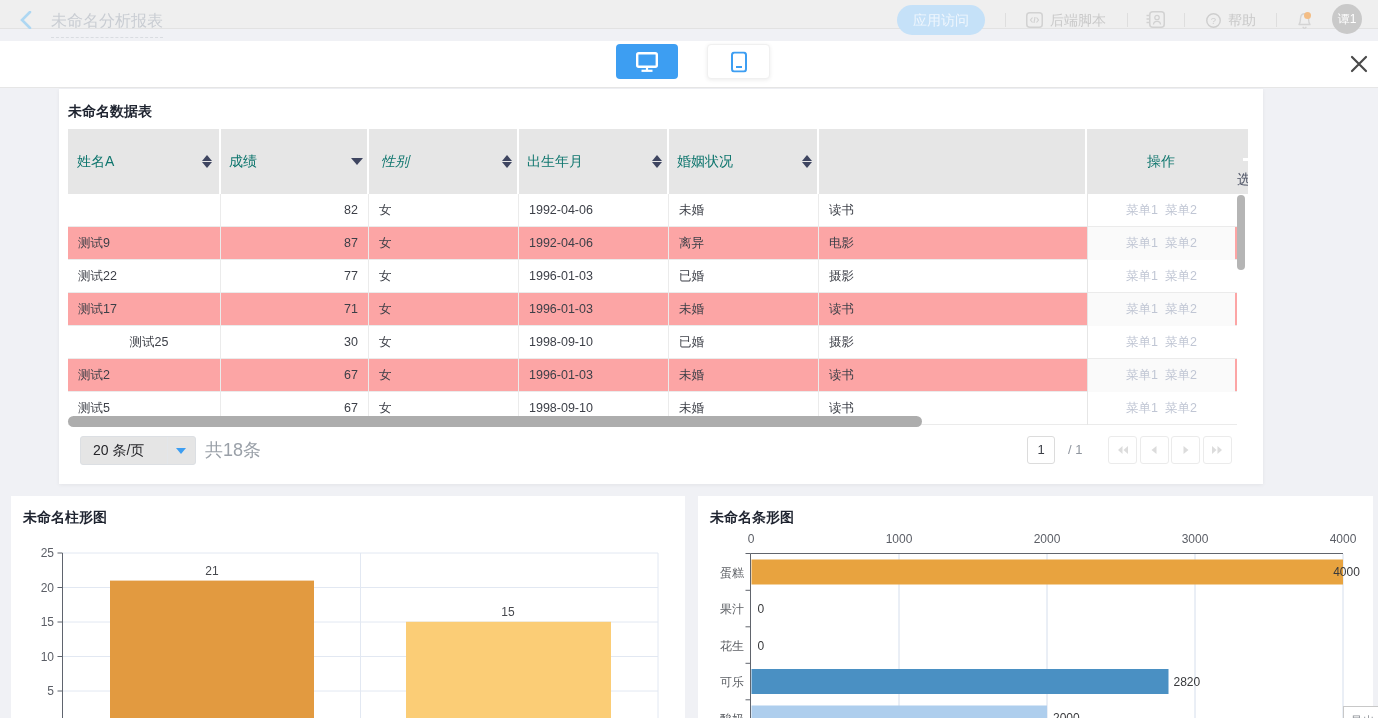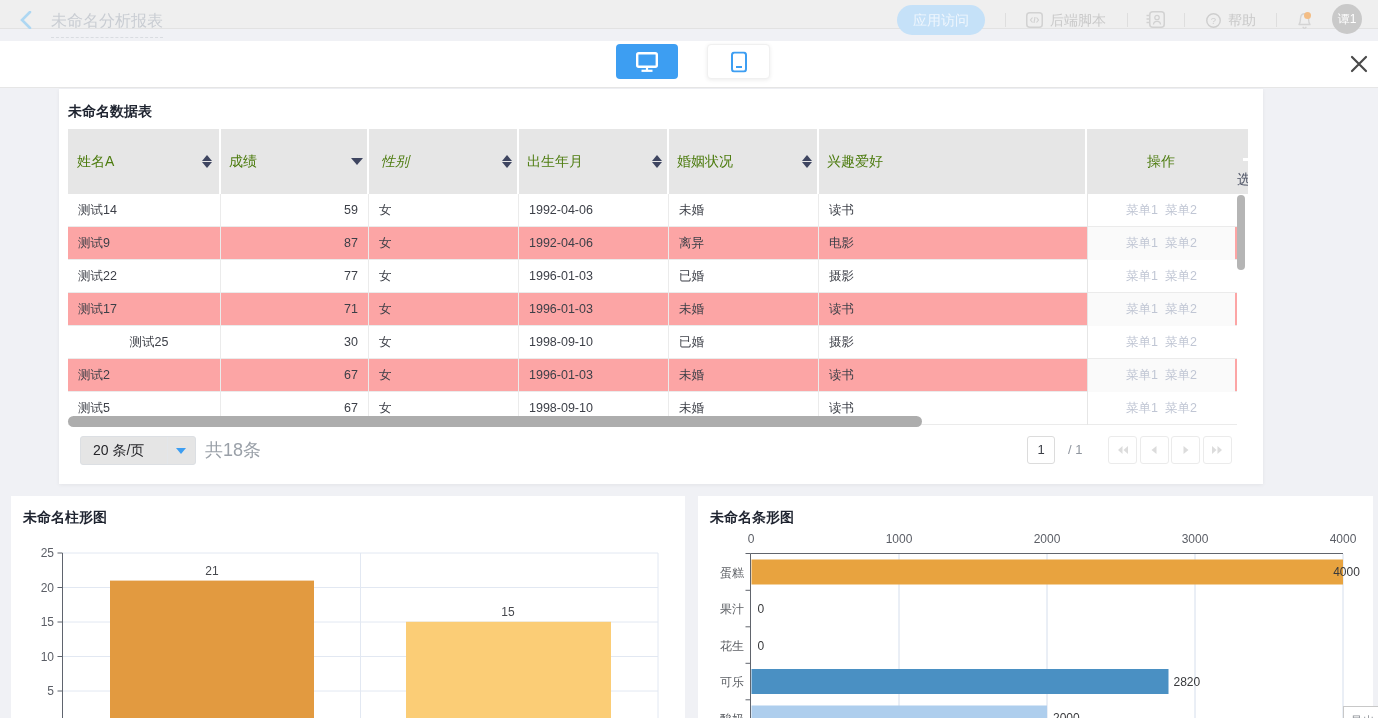--- a/index.html
+++ b/index.html
@@ -19,21 +19,21 @@
 
 #toolbar { position:absolute; left:0; top:41px; width:1378px; height:47px; background:#ffffff; border-bottom:1px solid #e6e6e6; }
 #btn-pc { position:absolute; left:616px; top:3px; width:62px; height:35px; background:#3d9ef2; border-radius:4px; }
 #btn-mb { position:absolute; left:707px; top:3px; width:63px; height:35px; background:#fff; border:1px solid #f0f0f0; border-radius:4px; box-shadow:0 1px 4px rgba(0,0,0,0.08); }
 #closex { position:absolute; left:1349px; top:13px; }
 
 
 #card { position:absolute; left:59px; top:89px; width:1204px; height:395px; background:#fff; box-shadow:0 1px 4px rgba(0,0,0,0.06); }
 #card h3 { position:absolute; left:9px; top:14px; font-size:14px; color:#1f2430; font-weight:bold; }
 #thead { position:absolute; left:9px; top:40px; width:1180px; height:65px; background:#e6e6e6; }
-.hc { position:absolute; top:0; height:65px; line-height:65px; font-size:14px; color:#4d7c0f; padding-left:9px; }
+.hc { position:absolute; top:0; height:65px; line-height:65px; font-size:14px; color:#0f766e; padding-left:9px; }
 .hsep { position:absolute; top:0; width:2px; height:65px; background:#ffffff; }
 .caret { position:absolute; width:0; height:0; border-left:5.5px solid transparent; border-right:5.5px solid transparent; }
 .cu { border-bottom:6px solid #3e4560; }
 .cd { border-top:6px solid #3e4560; }
 #tbody { position:absolute; left:9px; top:105px; width:1169px; height:233px; overflow:hidden; }
 .row { position:absolute; left:0; width:1169px; height:33px; border-bottom:1px solid #ebebeb; background:#fff; }
 .row.alt { background:#fca5a5; }
 .cell { position:absolute; top:0; height:33px; line-height:32px; font-size:12.5px; color:#3c3f47; padding-left:10px; border-left:1px solid #ebebeb; }
 .cell.first { border-left:none; }
 .cell.num { text-align:right; padding-left:0; padding-right:10px; }
@@ -117,21 +117,20 @@
   </div>
 
   <div id="card">
     <h3>未命名数据表</h3>
     <div id="thead">
       <div class="hc" style="left:0;">姓名A</div>
       <div class="hc" style="left:152px;">成绩</div>
       <div class="hc" style="left:304px;font-style:italic;">性别</div>
       <div class="hc" style="left:450px;">出生年月</div>
       <div class="hc" style="left:600px;">婚姻状况</div>
-      <div class="hc" style="left:750px;">兴趣爱好</div>
       <div class="hc" style="left:1019px;width:148px;text-align:center;padding-left:0;">操作</div>
       <div class="hsep" style="left:151px;"></div>
       <div class="hsep" style="left:299px;"></div>
       <div class="hsep" style="left:449px;"></div>
       <div class="hsep" style="left:599px;"></div>
       <div class="hsep" style="left:749px;"></div>
       <div class="hsep" style="left:1017px;"></div>
 
       <div class="caret cu" style="left:134px;top:26px;"></div>
       <div class="caret cd" style="left:134px;top:33px;"></div>
@@ -140,22 +139,21 @@
       <div class="caret cd" style="left:434px;top:33px;"></div>
       <div class="caret cu" style="left:584px;top:26px;"></div>
       <div class="caret cd" style="left:584px;top:33px;"></div>
       <div class="caret cu" style="left:734px;top:26px;"></div>
       <div class="caret cd" style="left:734px;top:33px;"></div>
     </div>
     <div id="clipdash"></div>
     <div id="clipchar">选项</div>
     <div id="tbody">
       <div class="row" style="top:0;">
-        <div class="cell first" style="left:0;width:152px;">测试14</div>
-        <div class="cell num" style="left:152px;width:148px;">59</div>
+        <div class="cell num" style="left:152px;width:148px;">82</div>
         <div class="cell" style="left:300px;width:150px;">女</div>
         <div class="cell" style="left:450px;width:150px;">1992-04-06</div>
         <div class="cell" style="left:600px;width:150px;">未婚</div>
         <div class="cell" style="left:750px;width:269px;">读书</div>
         <div class="fixcell">菜单1&nbsp;&nbsp;菜单2</div>
       </div>
       <div class="row alt" style="top:33px;">
         <div class="cell first" style="left:0;width:152px;">测试9</div>
         <div class="cell num" style="left:152px;width:148px;">87</div>
         <div class="cell" style="left:300px;width:150px;">女</div>

